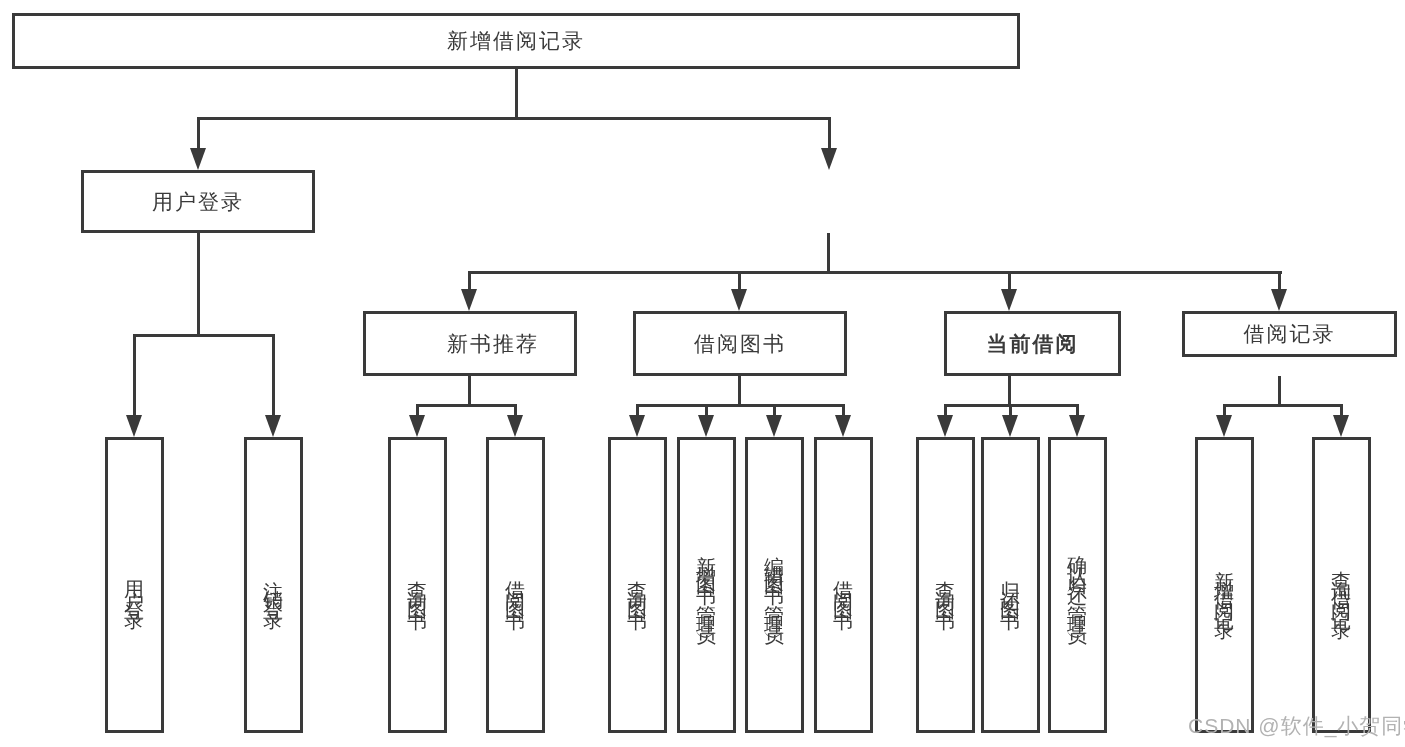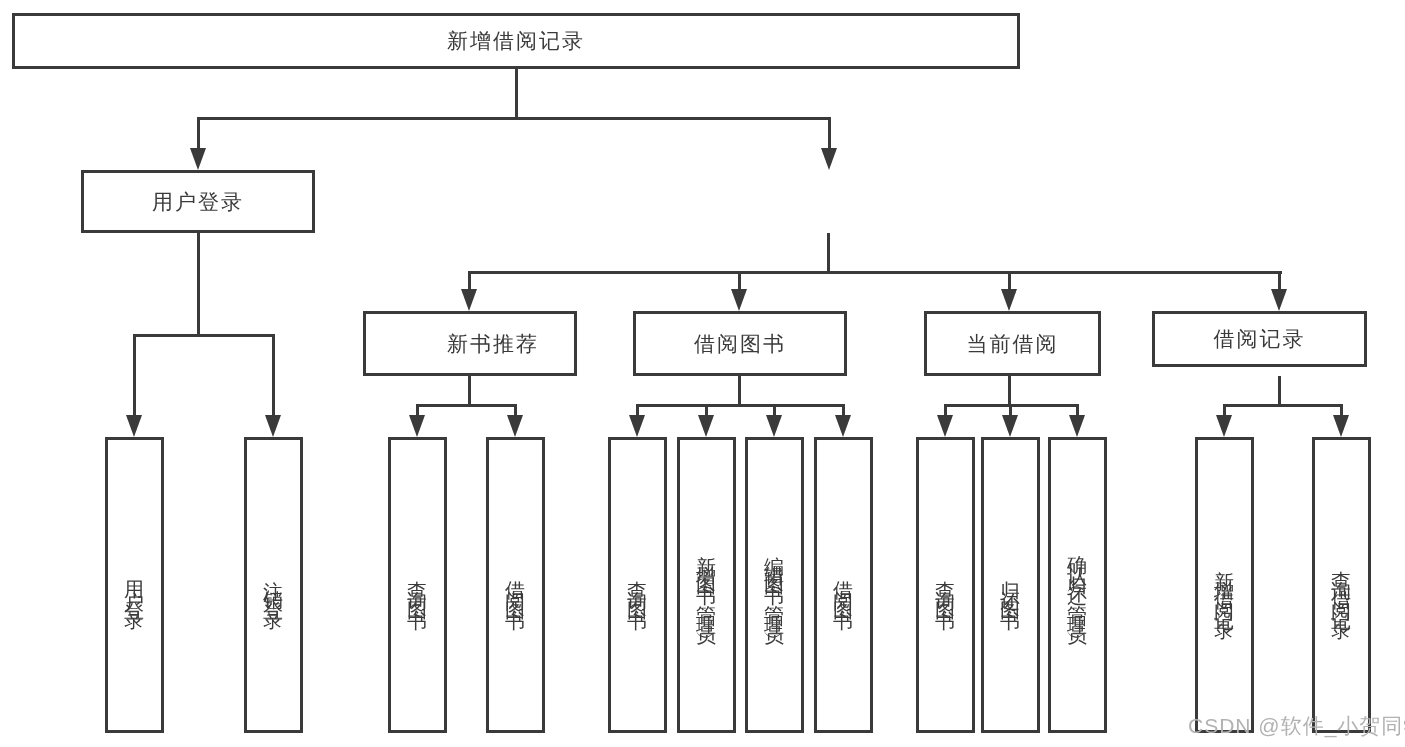--- a/index.html
+++ b/index.html
@@ -36,22 +36,22 @@
 <body>
 
 <div class="canvas">
 
   <div class="hbox" style="left:12px;top:13px;width:1008px;height:56px;">新增借阅记录</div>
 
   <div class="hbox" style="left:81px;top:170px;width:234px;height:63px;">用户登录</div>
 
   <div class="hbox" style="left:363px;top:311px;width:214px;height:65px;padding-left:46px;">新书推荐</div>
   <div class="hbox" style="left:633px;top:311px;width:214px;height:65px;">借阅图书</div>
-  <div class="hbox" style="left:924px;top:311px;width:177px;height:65px;">当前借阅</div>
-  <div class="hbox" style="left:1152px;top:311px;width:215px;height:56px;font-family:Liberation Mono, monospace;">借阅记录</div>
+  <div class="hbox" style="left:944px;top:311px;width:177px;height:65px;font-weight:bold;">当前借阅</div>
+  <div class="hbox" style="left:1182px;top:311px;width:215px;height:46px;font-family:Liberation Mono, monospace;">借阅记录</div>
 
   <div class="vbox" style="left:105px;">
     <span class="vlabel">用户登录</span>
   </div>
   <div class="vbox" style="left:244px;">
     <span class="vlabel">注销登录</span>
   </div>
 
   <div class="vbox" style="left:388px;">
     <span class="vlabel">查询图书</span>

